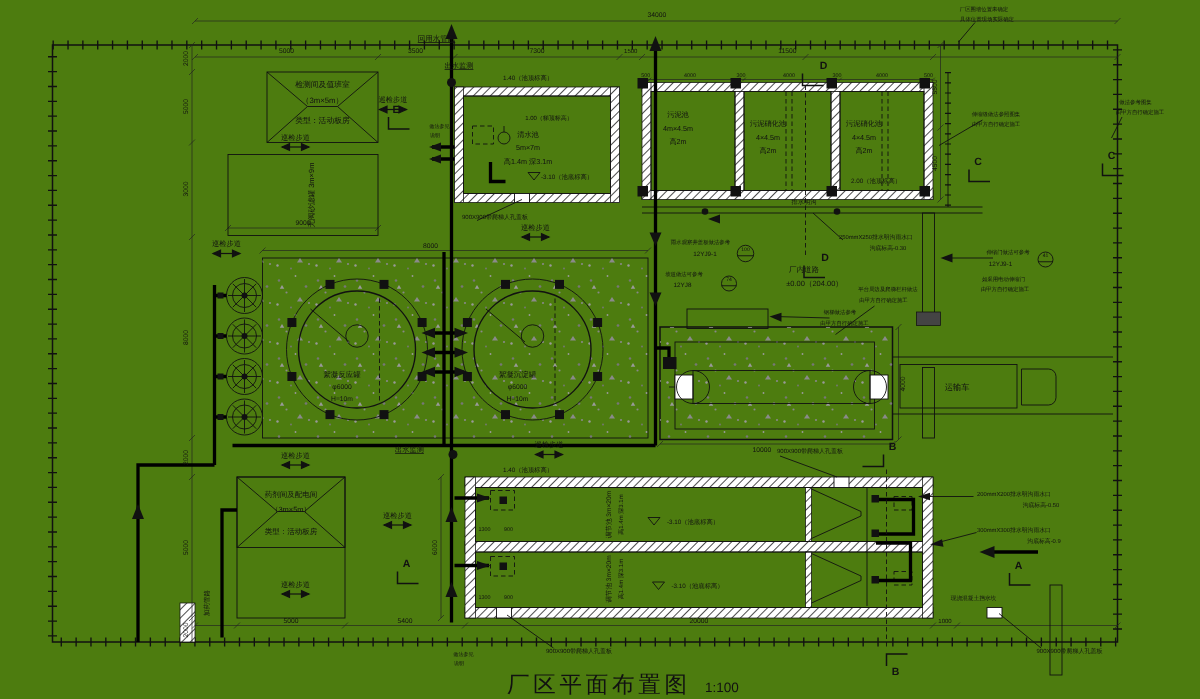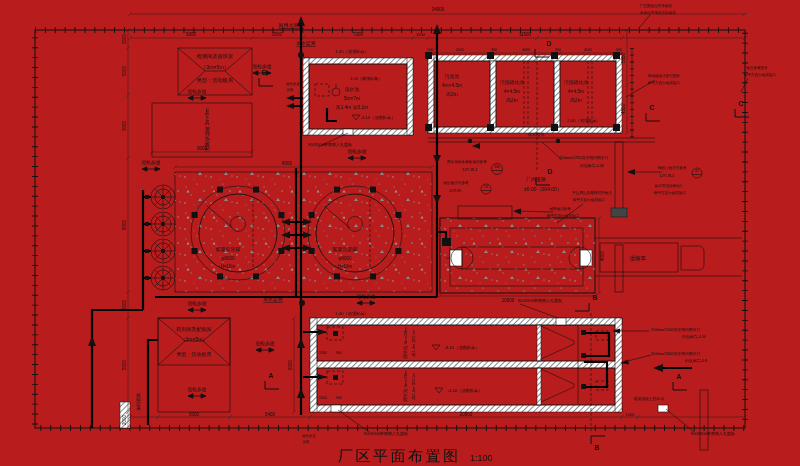--- a/index.html
+++ b/index.html
@@ -1,16 +1,16 @@
 <!DOCTYPE html>
 <html><head>
 <meta charset="utf-8">
 <style>
   html,body{margin:0;padding:0;background:#fff;}
-  .canvas{position:relative;width:800px;height:466px;background:#b91c1c;overflow:hidden;}
+  .canvas{position:relative;width:800px;height:466px;background:#4d7c0f;overflow:hidden;}
   svg{display:block;}
   svg text{fill:#111;font-family:"Liberation Sans","DejaVu Sans",sans-serif;}
   .ln{stroke:#111;stroke-width:.6;fill:none;}
   .l2{stroke:#111;stroke-width:1;fill:none;}
   .dim{stroke:#222;stroke-width:.45;fill:none;}
   .pipe{stroke:#000;stroke-width:2.2;fill:none;}
   .dsh{stroke:#111;stroke-width:.6;fill:none;stroke-dasharray:3 2;}
   .fence{stroke:#111;stroke-width:6;fill:none;stroke-dasharray:.9 9;}
   .fence2{stroke:#111;stroke-width:4;fill:none;stroke-dasharray:.8 6;}
   .blk{fill:#111;stroke:none;}

